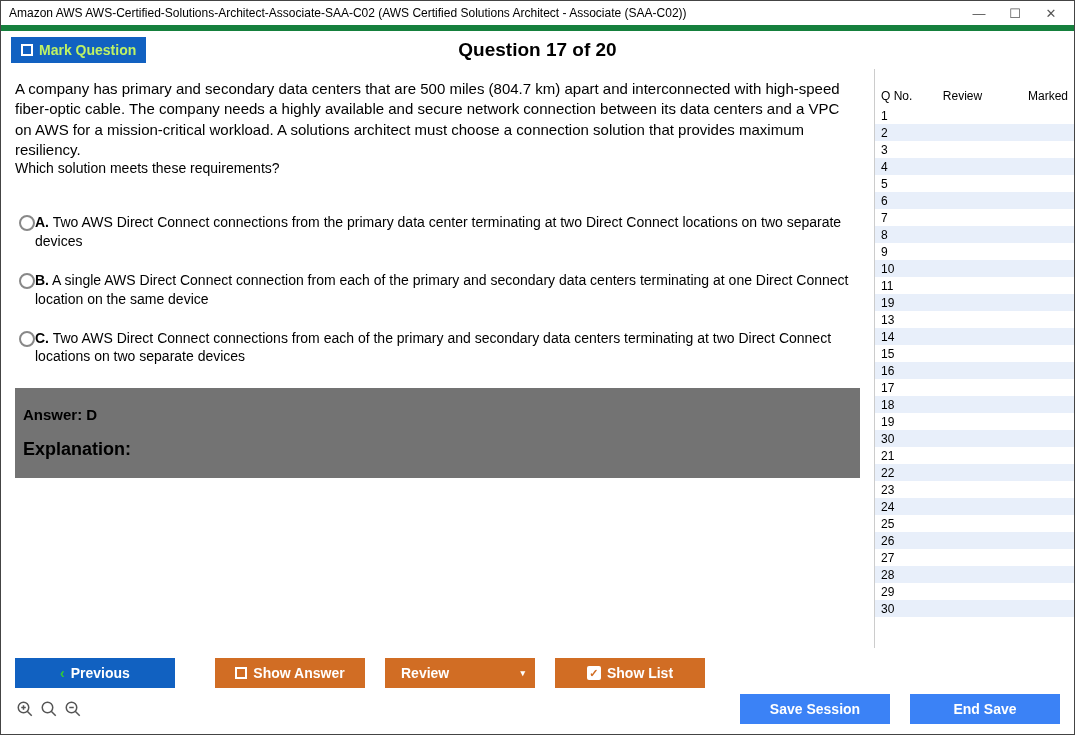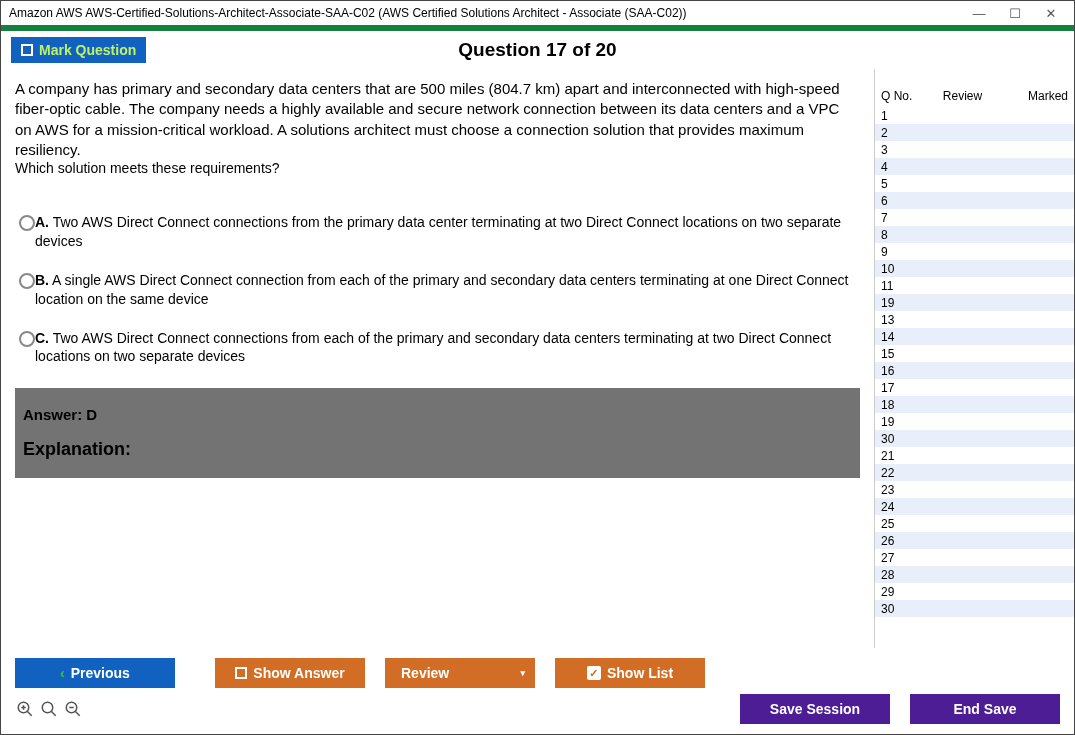--- a/index.html
+++ b/index.html
@@ -29,21 +29,21 @@
 .side-head .c1 { width: 36px; }
 .side-head .c2 { flex: 1; text-align: center; }
 .side-head .c3 { width: 60px; text-align: right; }
 .side-body { flex: 1; overflow-y: scroll; position: relative; }
 .qrow { display: flex; padding: 0 6px; font-size: 12px; height: 17px; align-items: center; }
 .qrow:nth-child(even) { background: #e8effa; }
 .qrow .c1 { width: 36px; }
 .btn { color: #fff; border: none; padding: 7px 12px; font-size: 14px; font-weight: bold; display: inline-flex; align-items: center; gap: 6px; cursor: pointer; min-width: 110px; justify-content: center; }
 .btn.blue { background: #1161c1; width: 160px; }
 .btn.orange { background: #d16d24; width: 150px; }
-.btn.dark { background: #4c1d95; width: 150px; }
+.btn.dark { background: #3b82f6; width: 150px; }
 .btn .sq { width: 12px; height: 12px; border: 2px solid #fff; display: inline-block; }
 .btn .chk { width: 14px; height: 14px; background: #fff; color: #d16d24; display: inline-flex; align-items: center; justify-content: center; font-size: 11px; border-radius: 2px; }
 .btn .chev { font-size: 14px; font-weight: bold; }
 .btn .chev.green { color: #3c3; }
 .btn .drop { font-size: 9px; margin-left: 6px; }
 .footer-wrap { display: flex; flex-direction: column; }
 .footer-row1 { display: flex; align-items: center; gap: 20px; padding: 10px 14px 6px; }
 .footer-row2 { display: flex; align-items: center; gap: 20px; padding: 0 14px 10px; }
 .footer-row2 .spacer { flex: 1; }
 .zoom-icons { display: flex; gap: 4px; }

